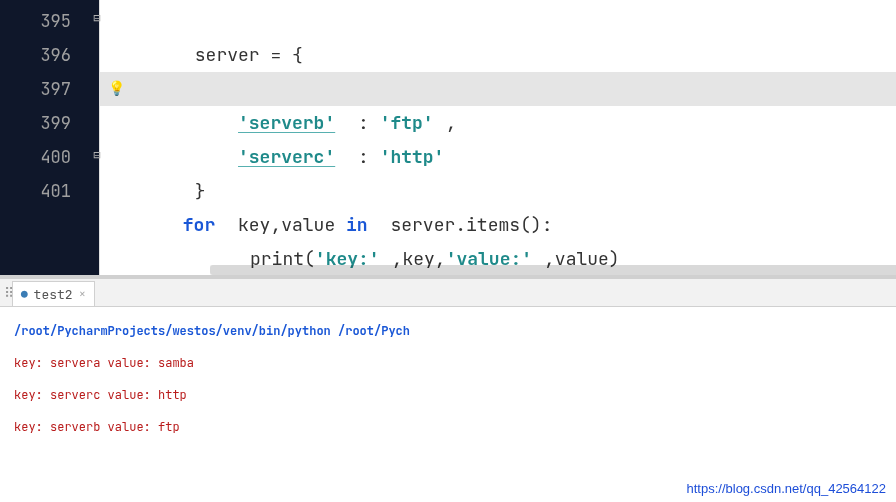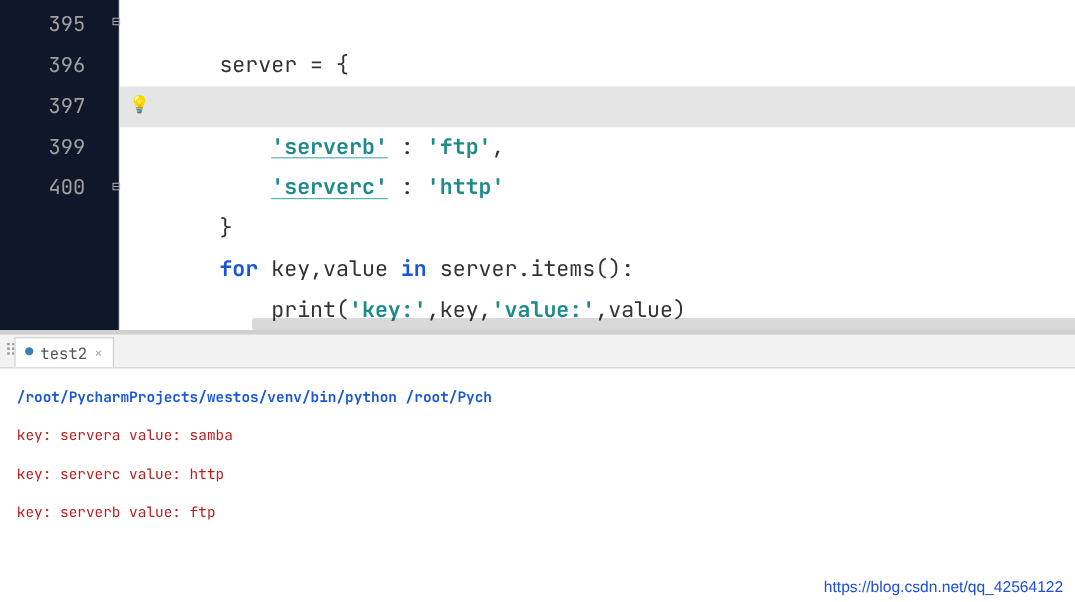--- a/index.html
+++ b/index.html
@@ -54,21 +54,21 @@
     color: #f0a020;
   }
   .fold-handle {
     position: absolute;
     left: 92px;
     font-size: 12px;
     color: #b0b0b0;
     width: 10px;
     text-align: center;
   }
-  .tok-default { color: #333333; }
+  .tok-default { color: #333333; margin-left: 12px; }
   .tok-string { color: #1f8a8a; font-weight: 600; }
   .tok-underline { text-decoration: underline; text-decoration-color: #57b0b0; text-underline-offset: 3px; }
   .tok-keyword { color: #1a57d6; font-weight: 600; text-align: right; }
   .scrollbar-horizontal {
     position: absolute;
     bottom: 0;
     left: 110px;
     right: 0;
     height: 10px;
     background: rgba(0,0,0,0.03);
@@ -144,20 +144,21 @@
 <body>
 
 <div class="editor-area">
 
   <div class="gutter">
     <div class="line-number">395</div>
     <div class="line-number">396</div>
     <div class="line-number">397</div>
     <div class="line-number">399</div>
     <div class="line-number">400</div>
+    <div class="line-number">401</div>
   </div>
 
   <div class="fold-handle" style="top:10px;">⊟</div>
   <div class="fold-handle" style="top:147px;">⊟</div>
 
   <span class="bulb-icon">💡</span>
 
   <div class="code-area">
     <div class="code-line">
       <span class="tok-default">server = {</span>

